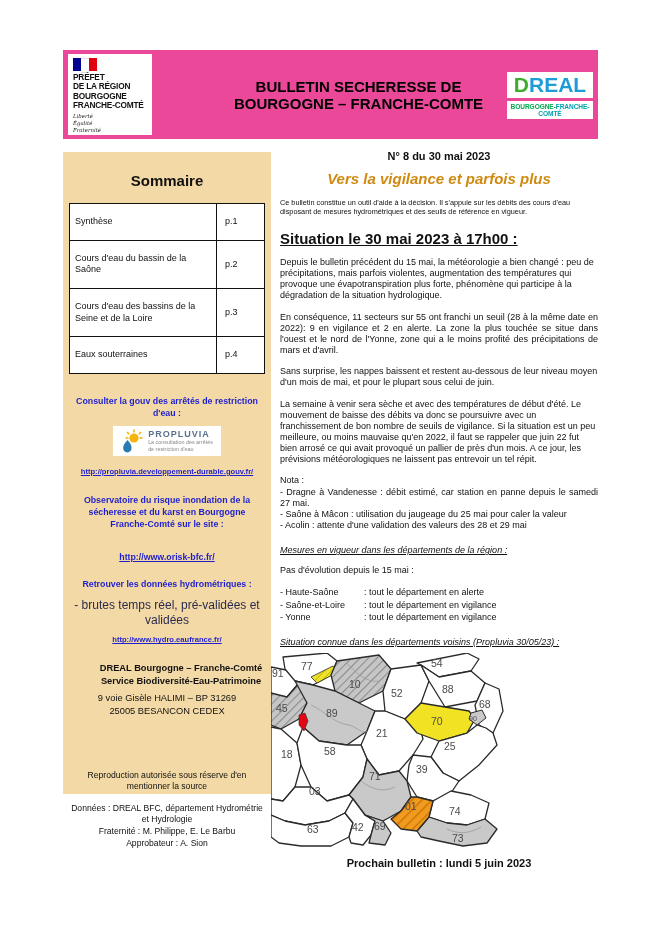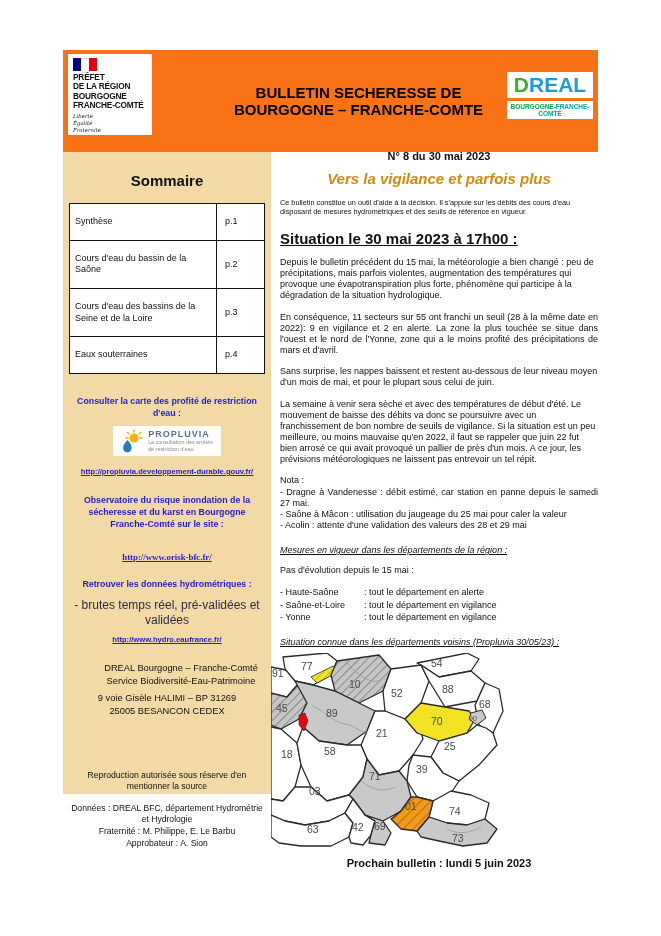--- a/index.html
+++ b/index.html
@@ -1,20 +1,20 @@
 <!DOCTYPE html>
 <html lang="fr"><head>
 <meta charset="utf-8">
 <style>
   html,body{margin:0;padding:0;background:#ffffff;}
   .page{position:relative;width:661px;height:936px;background:#ffffff;overflow:hidden;
         font-family:"Liberation Sans",sans-serif;color:#111;}
 
   
-  .band{position:absolute;left:63px;top:50px;width:535px;height:102px;background:#f97316;}
+  .band{position:absolute;left:63px;top:50px;width:535px;height:89px;background:#ec4899;}
   .gov-logo{position:absolute;left:5px;top:4px;width:84px;height:81px;background:#fff;
             padding:4px 5px;box-sizing:border-box;}
   .flag{display:flex;width:24px;height:13px;margin-bottom:2px;}
   .flag span{flex:1;height:100%;}
   .flag .b{background:#000091;}.flag .w{background:#ffffff;border-top:1px solid #ddd;border-bottom:1px solid #ddd;}
   .flag .r{background:#e1000f;}
   .gov-lines div{font-size:8.3px;font-weight:bold;line-height:1.12;letter-spacing:-0.2px;}
   .motto div{font-size:5.4px;font-style:italic;font-family:"DejaVu Serif",serif;line-height:1.25;color:#222;}
   .motto{margin-top:3px;}
   .band-title{position:absolute;left:152px;right:96px;top:50%;transform:translateY(-50%);
@@ -34,21 +34,21 @@
   table.toc{border-collapse:collapse;margin:14px auto 0;width:196px;background:#fff;}
   table.toc td{border:1px solid #111;font-size:9px;padding:12px 5px;text-align:left;line-height:1.3;}
   table.toc td.pg{width:34px;text-align:left;padding-left:8px;}
   .blue-head{color:#1f1fd0;font-weight:bold;font-size:8.8px;line-height:1.35;margin:0 8px;}
   .link{color:#1f1fd0;font-weight:bold;font-size:7.6px;text-decoration:underline;display:inline-block;cursor:pointer;}
   .propluvia{display:inline-flex;align-items:center;gap:5px;background:#fff;padding:3px 8px;margin-top:6px;}
   .propluvia-text{text-align:left;}
   .propluvia-name{color:#5b6f8e;font-weight:bold;font-size:9px;letter-spacing:1px;}
   .propluvia-tag{color:#8a8a8a;font-size:5.4px;line-height:1.3;}
   .brutes{color:#2b2b4d;font-size:12px;line-height:1.25;margin:8px 6px 0;}
-  .addr-bold{font-weight:normal;font-size:9.3px;line-height:1.35;padding-left:28px;}
+  .addr-bold{font-weight:bold;font-size:9.3px;line-height:1.35;padding-left:28px;}
   .addr{font-size:9.3px;line-height:1.35;margin-top:5px;}
   .small-note{font-size:8.6px;line-height:1.35;}
 
   
   .content{position:absolute;left:280px;top:150px;width:318px;}
   .num-title{font-size:11px;font-weight:bold;text-align:center;}
   .sub-title{font-size:15px;font-weight:bold;font-style:italic;color:#cf8a12;text-align:center;margin-top:8px;}
   .intro{font-size:7.3px;line-height:1.3;margin-top:11px;}
   .sit-head{font-size:15px;font-weight:bold;text-decoration:underline;margin-top:13px;}
   .para{font-size:9px;line-height:1.24;margin-top:10px;text-align:justify;}
@@ -113,21 +113,21 @@
         <td>Cours d'eau des bassins de la Seine et de la Loire</td>
         <td class="pg">p.3</td>
       </tr>
       <tr>
         <td>Eaux souterraines</td>
         <td class="pg">p.4</td>
       </tr>
     </tbody>
       </table>
 
-    <div class="blue-head" style="margin-top:22px;">Consulter la carte des profité de restriction d'eau :</div>
+    <div class="blue-head" style="margin-top:22px;">Consulter la gouv des arrêtés de restriction d'eau :</div>
 
     <div class="propluvia">
       <svg width="22" height="24" viewBox="0 0 22 24">
         <g stroke="#f6b40e" stroke-width="1.6">
           <line x1="13" y1="0.5" x2="13" y2="3.5"></line>
             <line x1="6" y1="3" x2="8.2" y2="5.2"></line>
           <line x1="20" y1="3" x2="17.8" y2="5.2"></line>
             <line x1="4.5" y1="9" x2="7.5" y2="9"></line>
           <line x1="18.5" y1="9" x2="21.5" y2="9"></line>
         </g>
@@ -138,21 +138,21 @@
         <div class="propluvia-name">PROPLUVIA</div>
         <div class="propluvia-tag">La consultation des arrêtés</div>
         <div class="propluvia-tag">de restriction d'eau</div>
       </div>
     </div>
 
     <div style="margin-top:3px;"><a class="link">http://propluvia.developpement-durable.gouv.fr/</a></div>
 
     <div class="blue-head" style="margin-top:17px;">Observatoire du risque inondation de la sécheresse et du karst en Bourgogne Franche-Comté sur le site  :</div>
 
-    <div style="margin-top:15px;font-family:Liberation Serif, serif;"><a class="link" style="font-size:8.8px;">http://www.orisk-bfc.fr/</a></div>
+    <div style="margin-top:15px;"><a class="link" style="font-size:8.8px;">http://www.orisk-bfc.fr/</a></div>
 
     <div class="blue-head" style="margin-top:15px;">Retrouver les données hydrométriques :</div>
 
     <div class="brutes">- brutes temps réel, pré-validées et validées</div>
 
     <div><a class="link">http://www.hydro.eaufrance.fr/</a></div>
 
     <div class="addr-bold" style="margin-top:16px;">DREAL Bourgogne – Franche-Comté</div>
     <div class="addr-bold">Service Biodiversité-Eau-Patrimoine</div>
     <div class="addr">9 voie Gisèle HALIMI – BP 31269</div>

